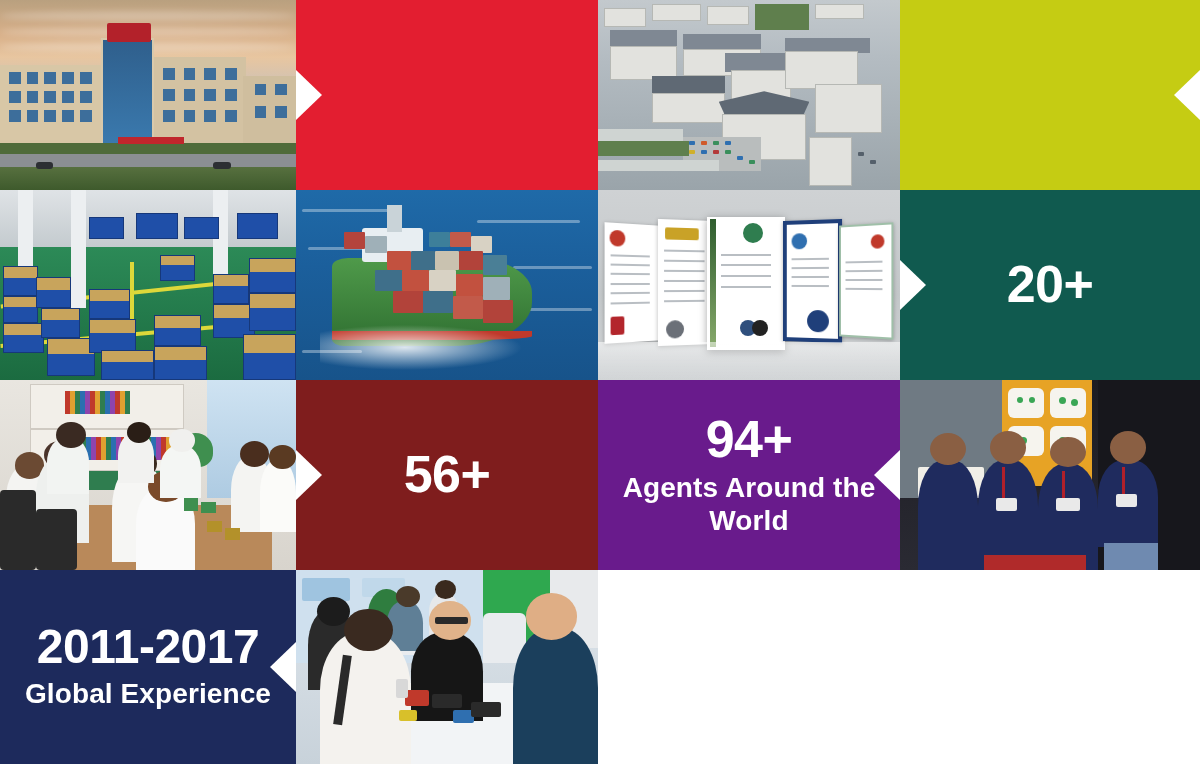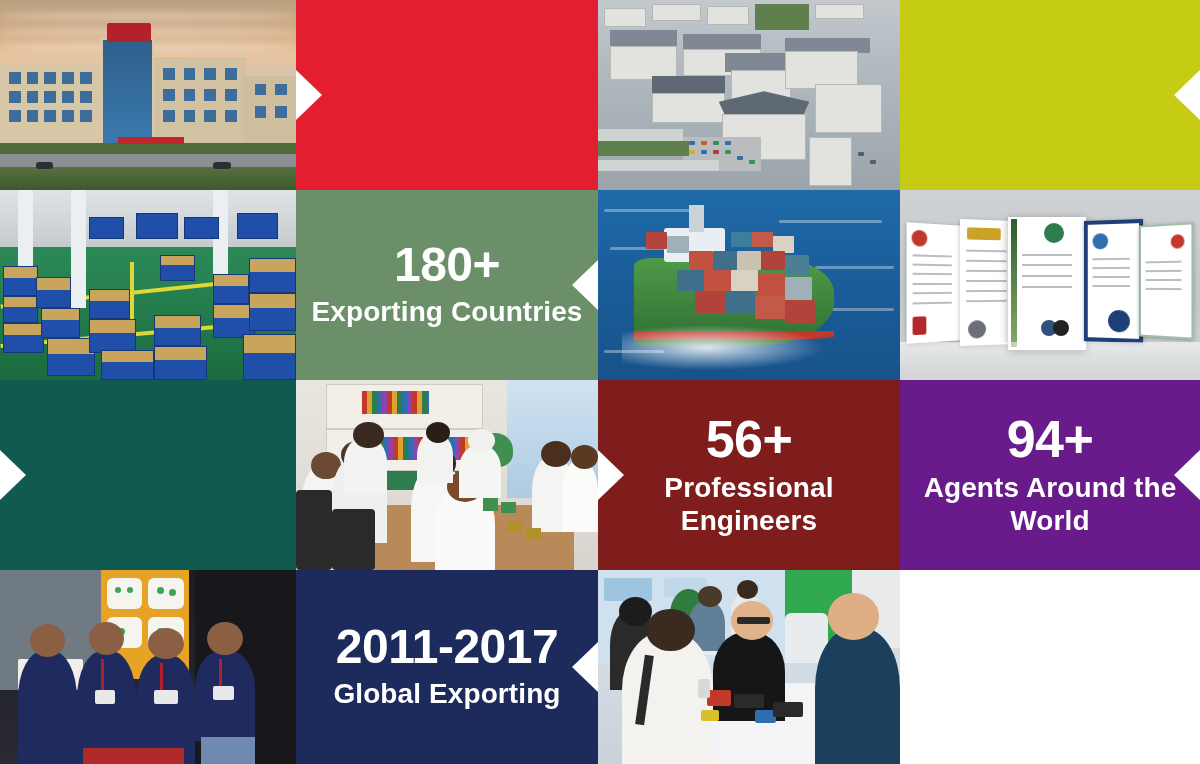--- a/index.html
+++ b/index.html
@@ -333,25 +333,20 @@
       <div class="crate" style="left:82%;top:76%;width:18%;height:24%">
           <span class="cap"></span>
         </div>
       <div class="crate" style="left:30%;top:14%;width:12%;height:12%"></div>
       <div class="crate" style="left:46%;top:12%;width:14%;height:14%"></div>
       <div class="crate" style="left:62%;top:14%;width:12%;height:12%"></div>
       <div class="crate" style="left:80%;top:12%;width:14%;height:14%"></div>
     </div>
   </div>
 
-  <div class="cell stat wide" style="background:#6B9069">
-    <div class="arrow left"></div>
-    <div class="big">180+</div>
-    <div class="sub">Exporting Countries</div>
-  </div>
 
   <div class="cell">
     <div class="photo p-ship">
       <div class="wave" style="left:2%;top:10%;width:30%"></div>
       <div class="wave" style="left:60%;top:16%;width:34%"></div>
       <div class="wave" style="left:4%;top:30%;width:22%"></div>
       <div class="wave" style="left:72%;top:40%;width:26%"></div>
       <div class="wave" style="left:76%;top:62%;width:22%"></div>
       <div class="wave" style="left:2%;top:84%;width:20%"></div>
       <div class="hull"></div>
@@ -427,20 +422,21 @@
           <div class="line" style="top:40%"></div>
         <div class="line" style="top:48%"></div>
           <div class="line" style="top:56%"></div>
       </div>
       <div class="refl" style="left:0;top:80%;width:100%;height:20%"></div>
     </div>
   </div>
 
   <div class="cell stat" style="background:#105A4F">
     <div class="arrow right"></div>
+    <div class="big">20+</div>
   </div>
 
   <div class="cell">
     <div class="photo p-meet">
       <div class="window" style="left:70%;top:0;width:30%;height:62%"></div>
       <div class="shelf" style="left:10%;top:2%;width:52%;height:24%"></div>
       <div class="books" style="left:22%;top:6%;width:22%;height:12%"></div>
       <div class="shelf" style="left:10%;top:26%;width:52%;height:22%"></div>
       <div class="books" style="left:24%;top:30%;width:18%;height:12%"></div>
       <div class="books" style="left:46%;top:30%;width:12%;height:12%"></div>
@@ -470,21 +466,20 @@
       <div class="valve" style="position:absolute;left:70%;top:74%;width:5%;height:6%;background:#b3912a"></div>
       <div class="valve" style="position:absolute;left:76%;top:78%;width:5%;height:6%;background:#b3912a"></div>
       <div style="position:absolute;left:0;top:58%;width:12%;height:42%;background:#2a2a2a;border-radius:4px"></div>
       <div style="position:absolute;left:12%;top:68%;width:14%;height:32%;background:#2a2a2a;border-radius:4px"></div>
     </div>
   </div>
 
   <div class="cell stat" style="background:#7f1d1d">
     <div class="arrow right"></div>
     <div class="big">56+</div>
-    <div class="sub">Professional Engineers</div>
   </div>
 
   <div class="cell stat" style="background:#691B8C">
     <div class="arrow left"></div>
     <div class="big">94+</div>
     <div class="sub">Agents Around the World</div>
   </div>
 
   <div class="cell">
     <div class="photo p-agents">
@@ -518,21 +513,21 @@
       <div class="badge" style="left:32%;top:62%;width:7%;height:7%"></div>
       <div class="badge" style="left:52%;top:62%;width:8%;height:7%"></div>
       <div class="badge" style="left:72%;top:60%;width:7%;height:7%"></div>
       <div class="floorred"></div>
     </div>
   </div>
 
   <div class="cell stat wide" style="background:#1D2A5C">
     <div class="arrow left"></div>
     <div class="big">2011-2017</div>
-    <div class="sub">Global Exporting</div>
+    <div class="sub">Global Experience</div>
   </div>
 
   <div class="cell">
     <div class="photo p-expo">
       <div class="backwall"></div>
       <div class="greenwall"></div>
       <div style="position:absolute;left:84%;top:0;width:16%;height:40%;background:#e8eaec"></div>
       <div style="position:absolute;left:2%;top:4%;width:16%;height:12%;background:#9fc4e0;border-radius:2px"></div>
       <div style="position:absolute;left:22%;top:4%;width:14%;height:10%;background:#c0d8ea;border-radius:2px"></div>
       <div style="position:absolute;left:24%;top:10%;width:12%;height:26%;background:#2f7d3f;border-radius:50% 50% 30% 30%"></div>

